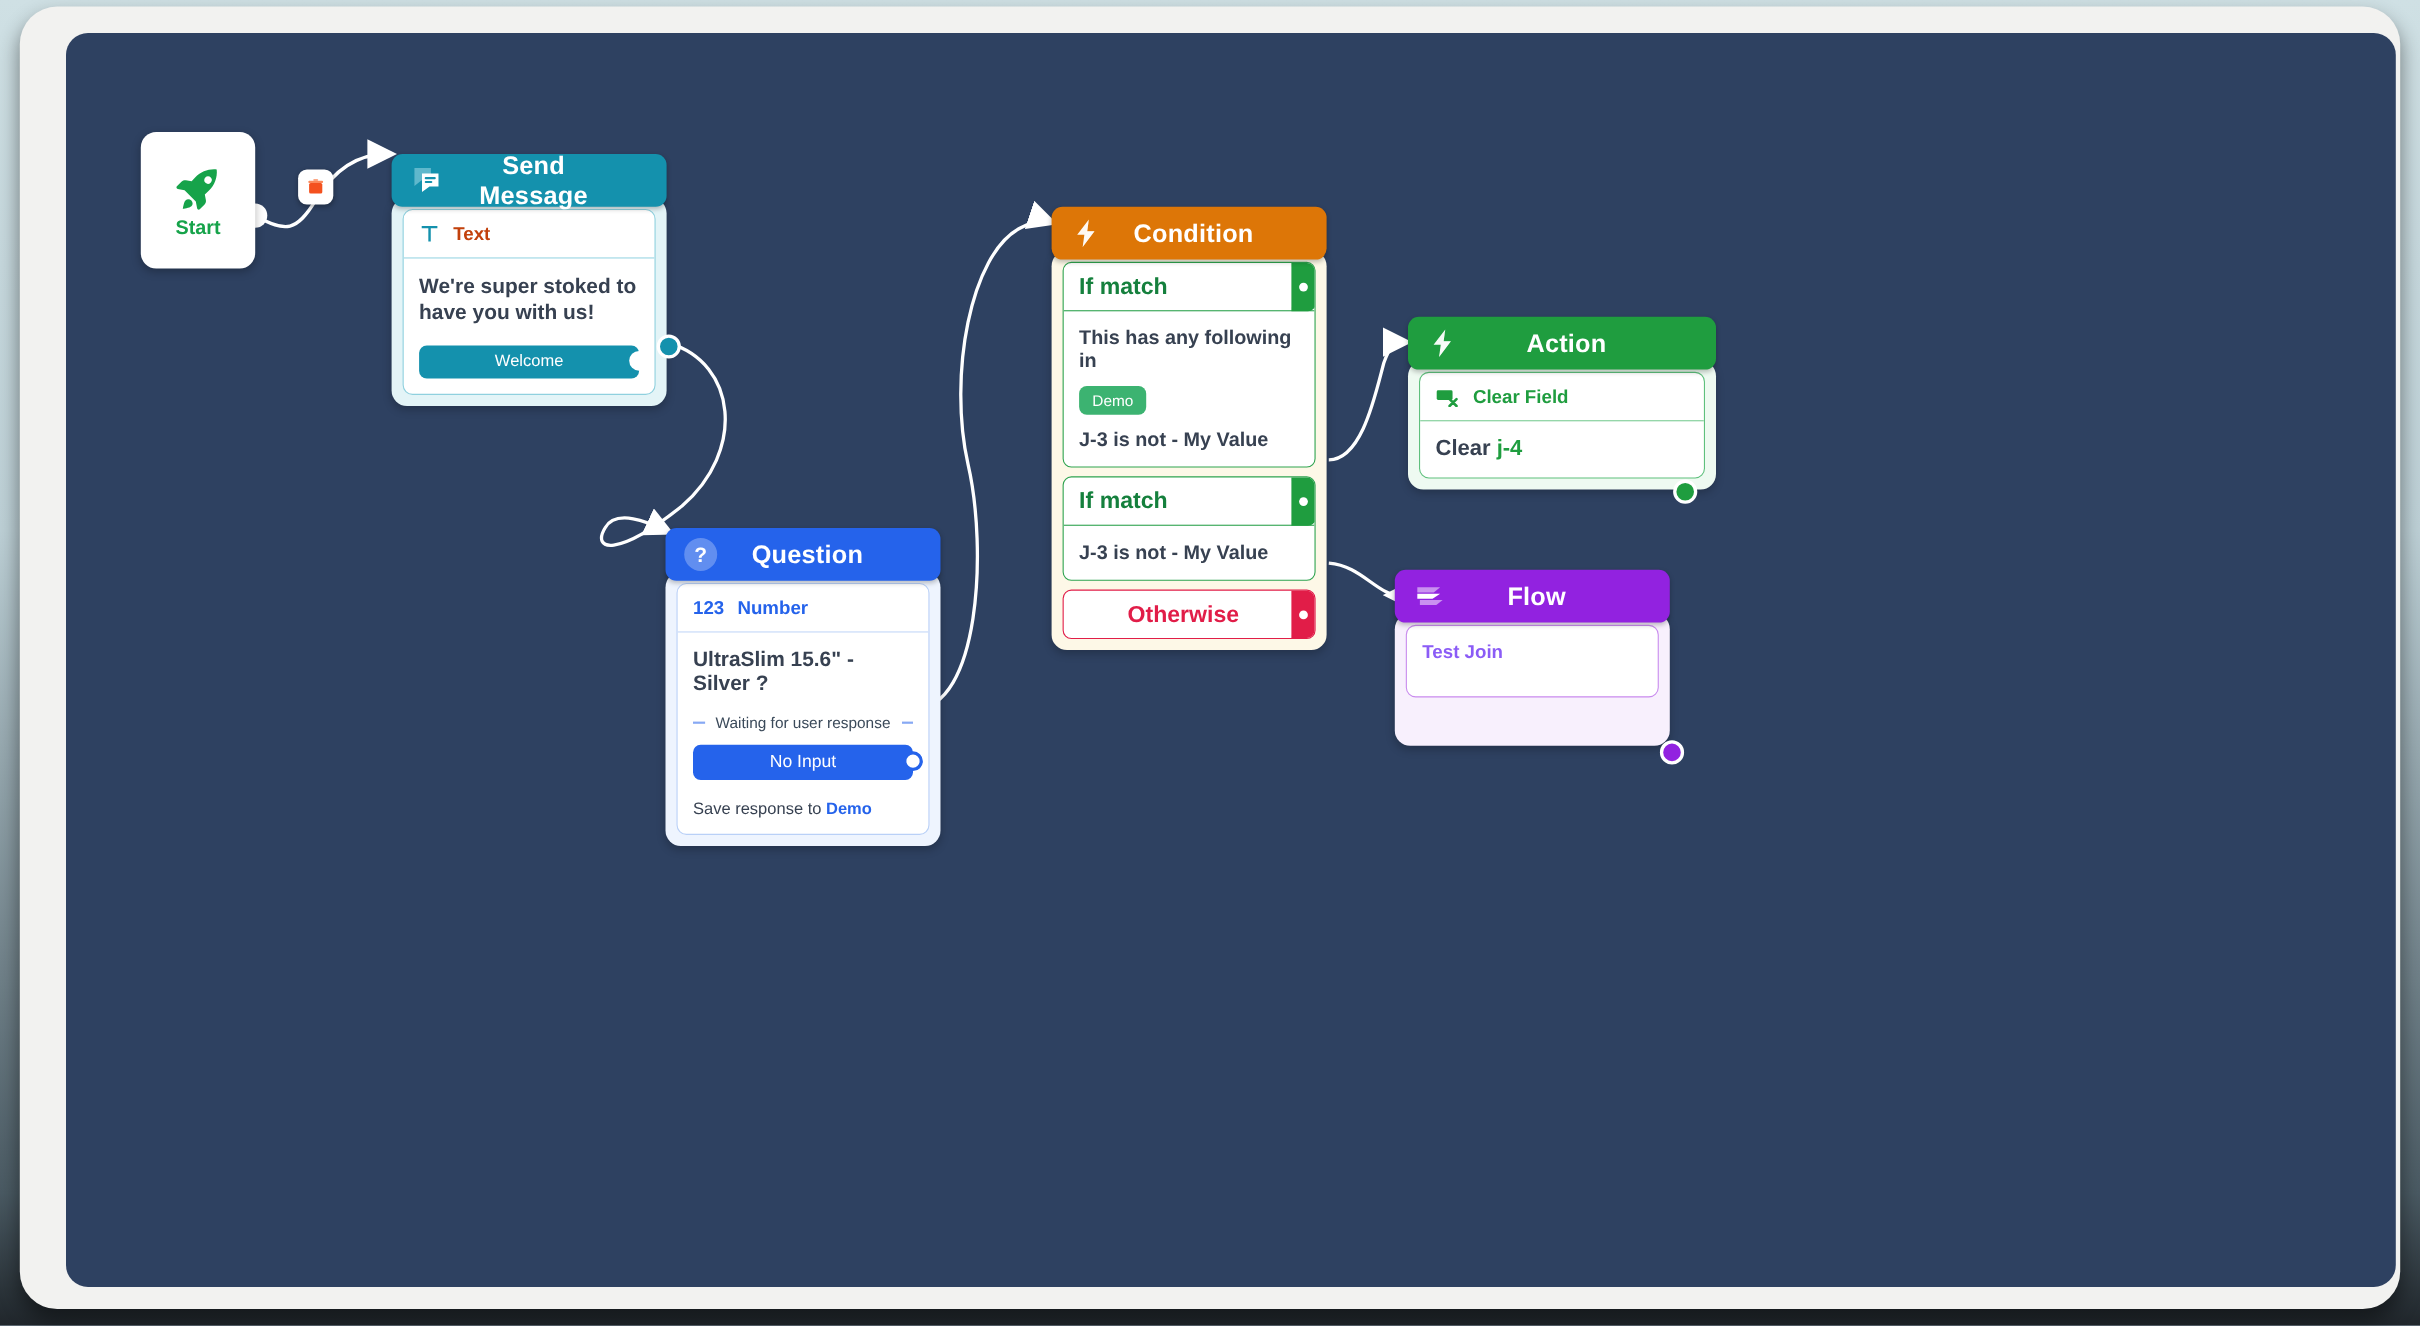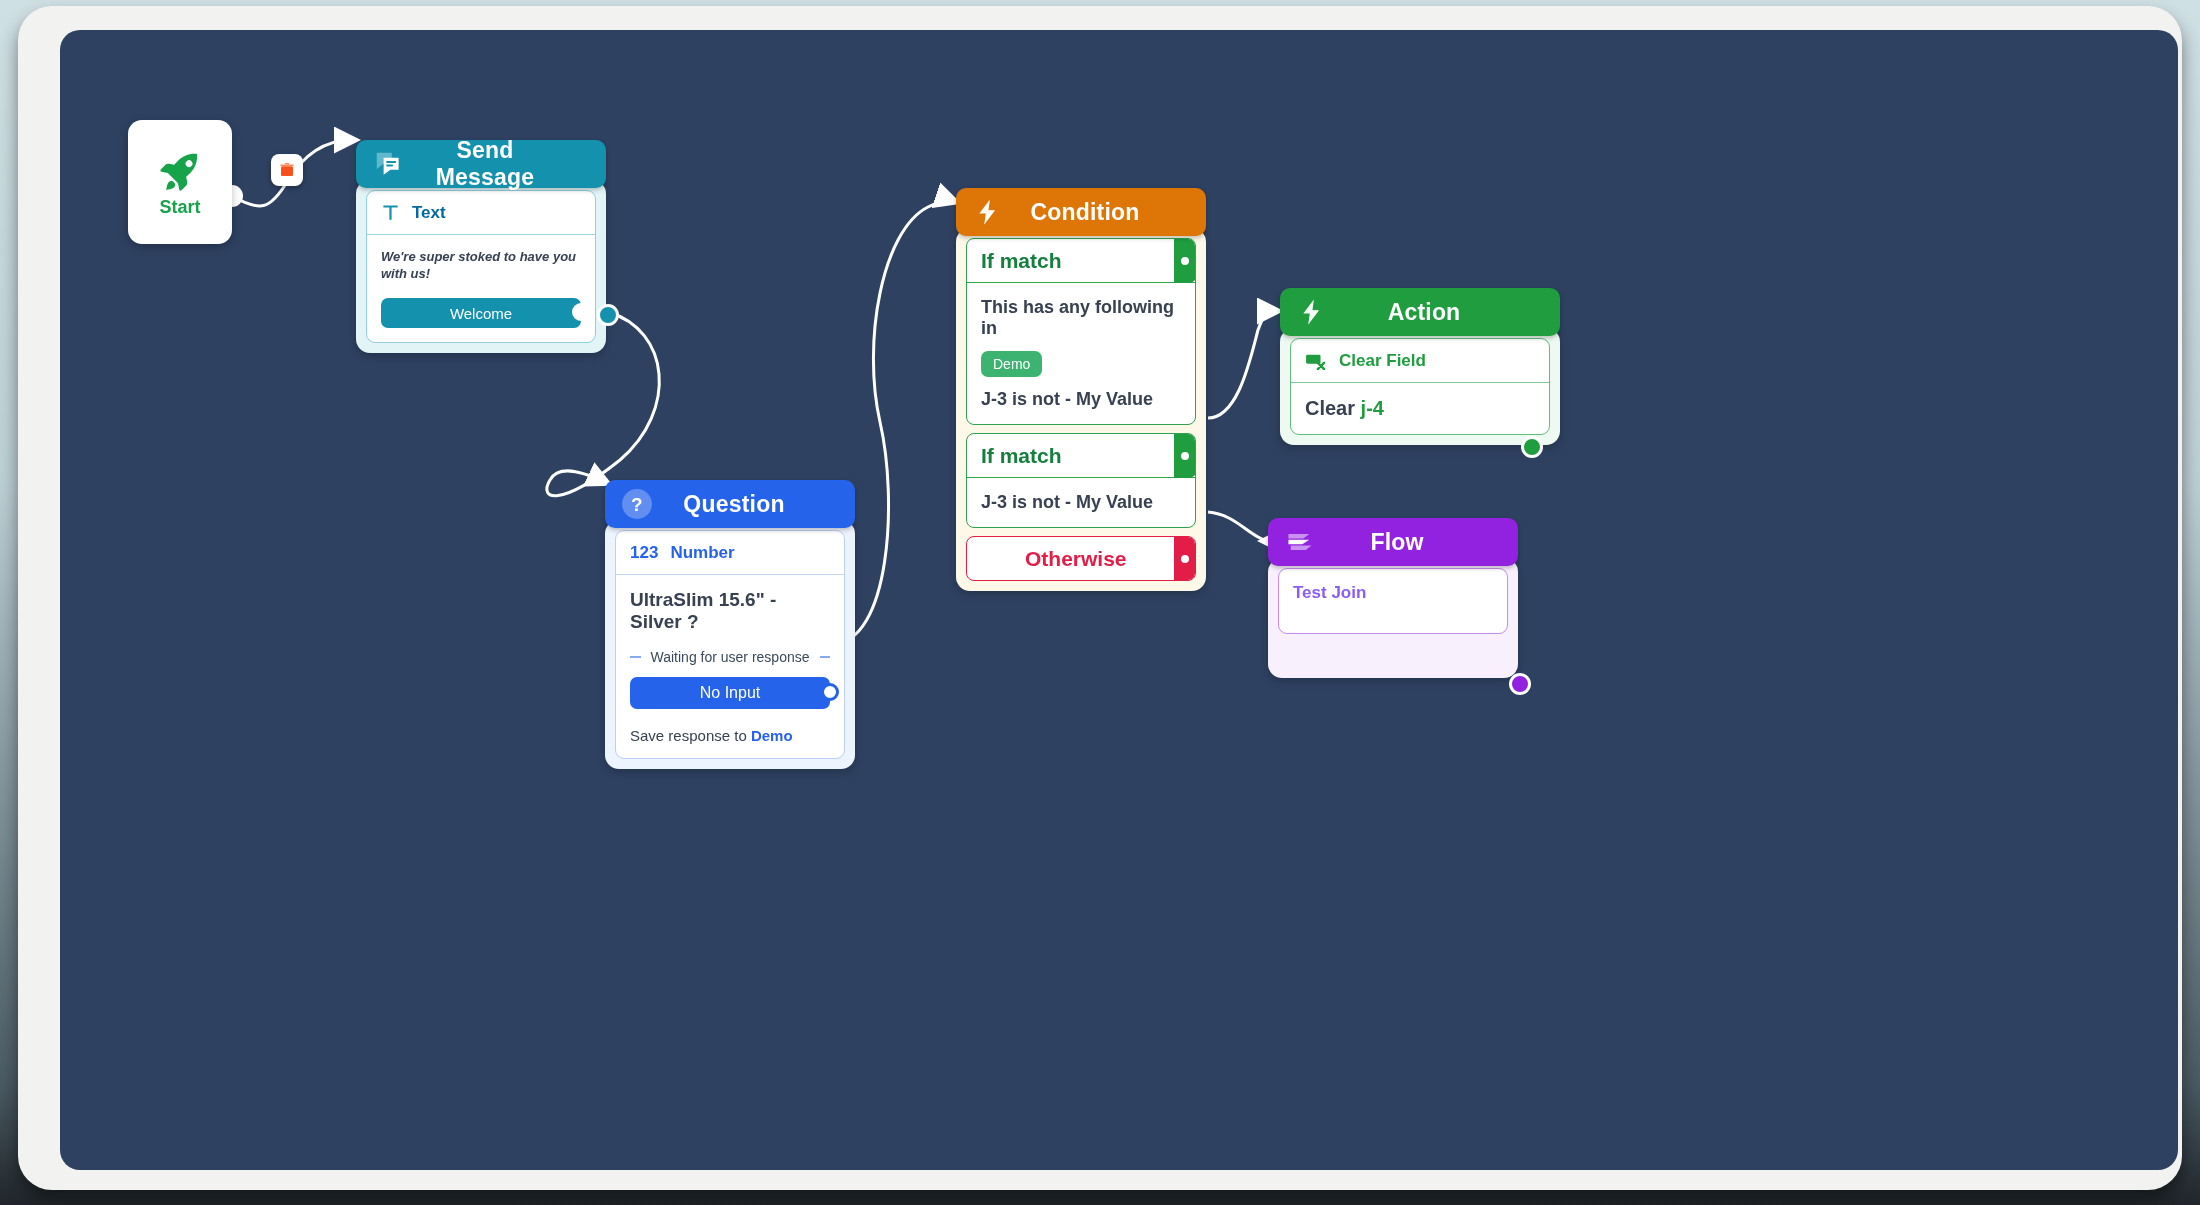--- a/index.html
+++ b/index.html
@@ -100,23 +100,23 @@
     display:flex;align-items:center;justify-content:center;
     box-shadow: 0 2px 5px rgba(0,0,0,.3);
     z-index: 6;
   }
 
   
   #send-message { left: 296px; top: 110px; width: 250px; }
   #send-message .node-header { background:#1491ad; }
   #send-message .node-body { background:#e3f4f7; }
   #send-message .card { border:1px solid #8fd0de; }
-  #send-message .card-head { color:#0369a1; border-bottom:1px solid #9ad6e3; }
+  #send-message .card-head { color:#c2410c; border-bottom:1px solid #9ad6e3; }
   #send-message .msg {
-    font-size: 13px; font-weight:700; color:#374151; line-height:1.28;font-style:italic;
+    font-size: 19px; font-weight:700; color:#374151; line-height:1.28;
   }
   .btn-teal {
     margin-top: 16px;
     background:#1491ad; color:#fff;
     border-radius:7px; height:30px;
     display:flex;align-items:center;justify-content:center;
     font-size:15px; font-weight:500;
     position:relative;
   }
 

